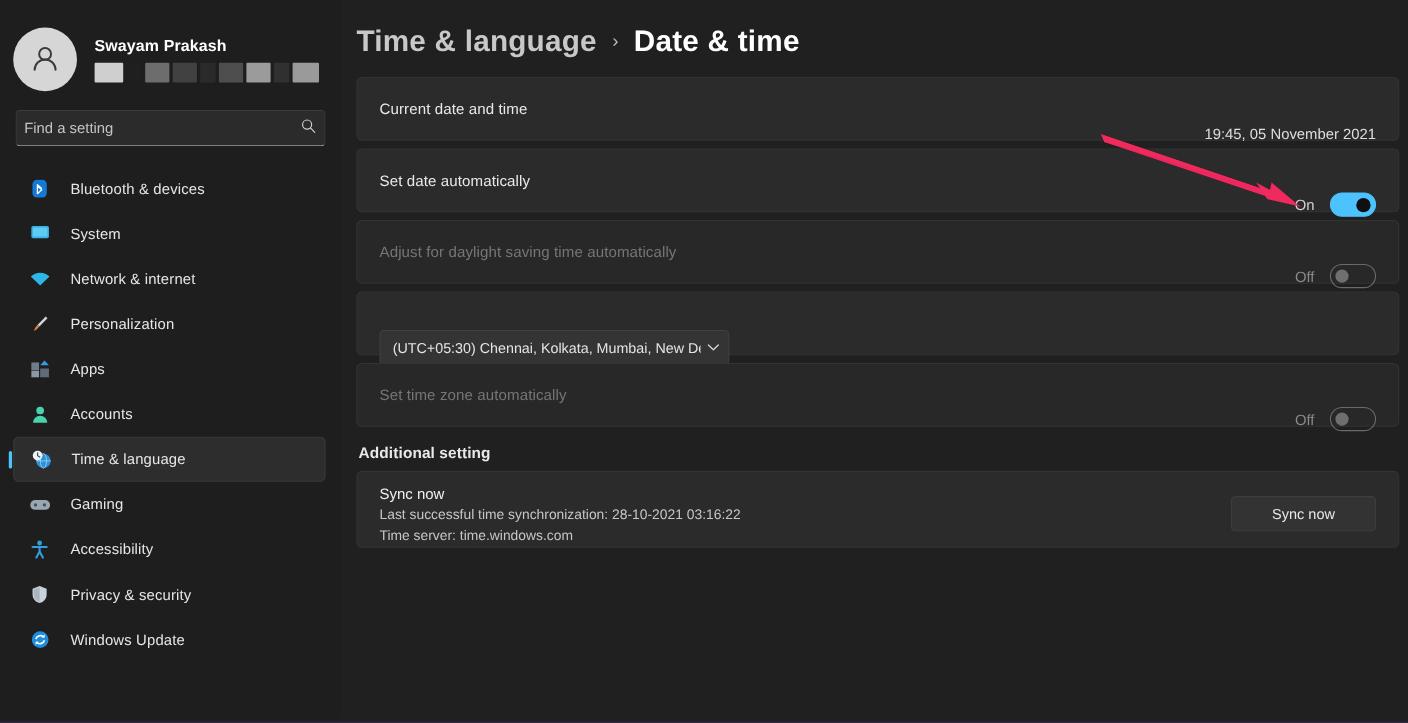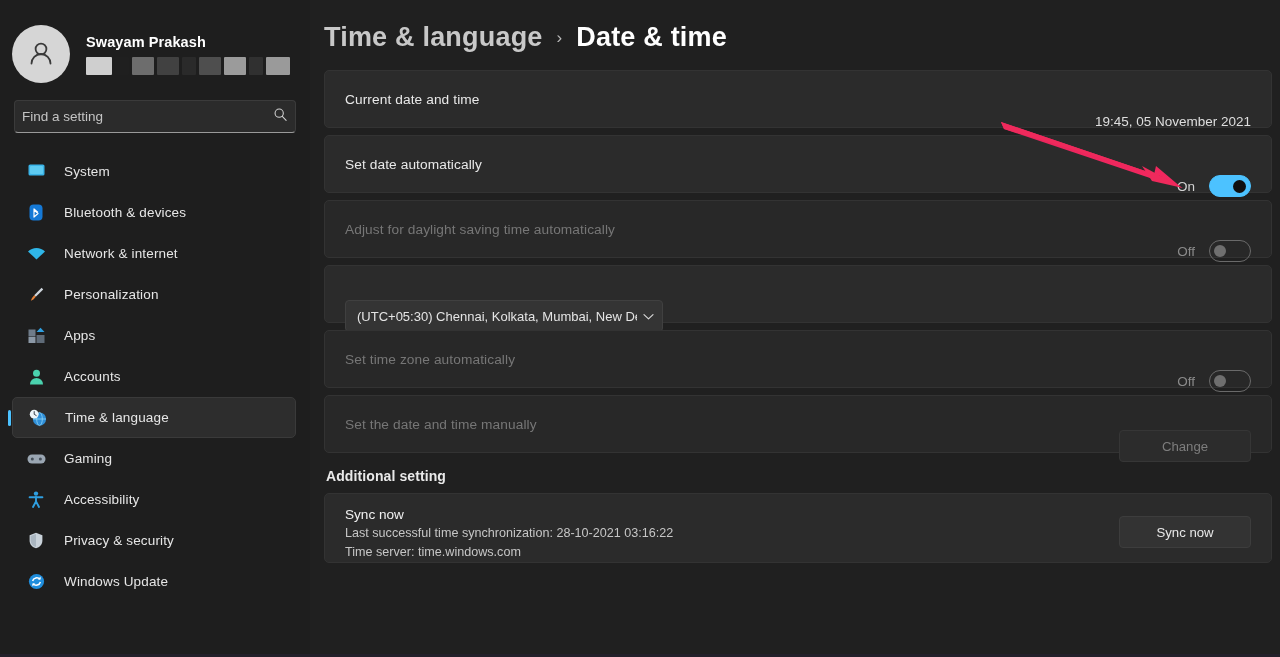--- a/index.html
+++ b/index.html
@@ -226,36 +226,36 @@
             <line x1="9.9" y1="9.9" x2="14" y2="14.2" stroke="currentColor" stroke-width="1.15" stroke-linecap="round"></line>
           </svg>
         </span>
       </div>
     </div>
 
     <div class="nav">
 
       <div class="nav-item">
         <span class="nav-ico">
+          <svg width="16" height="17" viewBox="0 0 16 17">
+            <rect x="1.5" y="0.5" width="13" height="16" rx="4" fill="#1579d6"></rect>
+            <path d="M6 4.3l4 3.3-4 3.3V3.2l4 3.3" fill="none" stroke="#ffffff" stroke-width="1.15" stroke-linejoin="round" transform="translate(0,1.6) scale(1,1.05)"></path>
+          </svg>
+        </span>
+        <span class="nav-label">Bluetooth &amp; devices</span>
+      </div>
+
+      <div class="nav-item">
+        <span class="nav-ico">
           <svg width="17" height="15" viewBox="0 0 17 15">
             <rect x="0.5" y="0.5" width="16" height="11" rx="1.6" fill="#3ab4e8"></rect>
             <rect x="2" y="2" width="13" height="8" rx="1" fill="#5ecbf2"></rect>
           </svg>
         </span>
         <span class="nav-label">System</span>
-      </div>
-
-      <div class="nav-item">
-        <span class="nav-ico">
-          <svg width="16" height="17" viewBox="0 0 16 17">
-            <rect x="1.5" y="0.5" width="13" height="16" rx="4" fill="#1579d6"></rect>
-            <path d="M6 4.3l4 3.3-4 3.3V3.2l4 3.3" fill="none" stroke="#ffffff" stroke-width="1.15" stroke-linejoin="round" transform="translate(0,1.6) scale(1,1.05)"></path>
-          </svg>
-        </span>
-        <span class="nav-label">Bluetooth &amp; devices</span>
       </div>
 
       <div class="nav-item">
         <span class="nav-ico">
           <svg width="19" height="14" viewBox="0 0 19 14">
             <path d="M1 4.4C3.3 2.1 6.2 0.9 9.5 0.9s6.2 1.2 8.5 3.5L9.5 12.6z" fill="#2fb6e8"></path>
           </svg>
         </span>
         <span class="nav-label">Network &amp; internet</span>
       </div>
@@ -414,28 +414,20 @@
           <span class="row-label">Set time zone automatically</span>
         </div>
         <div class="row-right">
           <span class="state-text dim">Off</span>
           <span class="toggle off dim">
             <span class="knob"></span>
           </span>
         </div>
       </div>
 
-      <div class="card dim">
-        <div class="row-left">
-          <span class="row-label">Set the date and time manually</span>
-        </div>
-        <div class="row-right">
-          <div class="btn disabled">Change</div>
-        </div>
-      </div>
 
       <div class="section-title">Additional setting</div>
 
       <div class="sync-card">
         <div>
           <div class="sync-title">Sync now</div>
           <div class="sync-sub">Last successful time synchronization: 28-10-2021 03:16:22</div>
           <div class="sync-sub">Time server: time.windows.com</div>
         </div>
         <div class="sync-btn-wrap">

